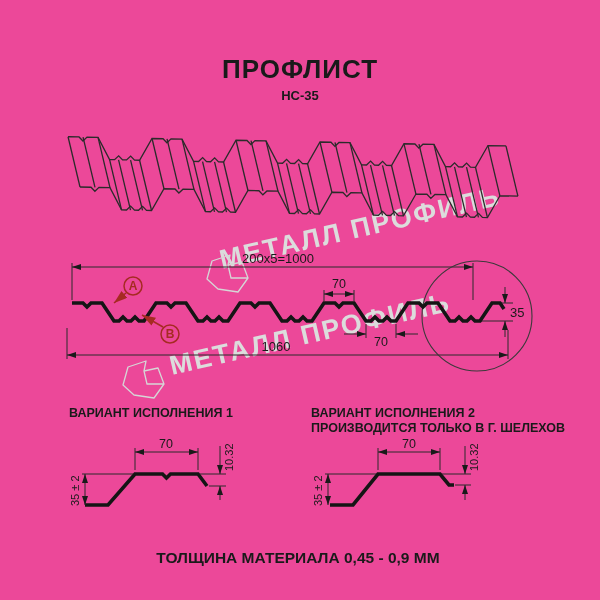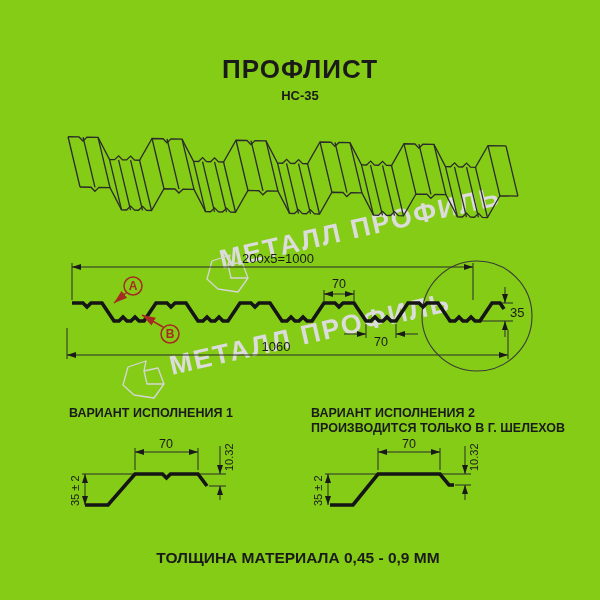--- a/index.html
+++ b/index.html
@@ -1,16 +1,16 @@
 <!DOCTYPE html>
 <html><head>
 <meta charset="utf-8">
 <style>
   html,body{margin:0;padding:0;background:#ffffff;}
-  .page{position:relative;width:600px;height:600px;background:#84cc16;overflow:hidden;
+  .page{position:relative;width:600px;height:600px;background:#ec4899;overflow:hidden;
         font-family:"Liberation Sans", sans-serif;}
   svg text{font-family:"Liberation Sans", sans-serif;fill:#1a1a1a;}
   .ttl{font-weight:bold;letter-spacing:1px;}
   .sub{font-weight:bold;}
   .dim{font-size:13px;}
   .dimsm{font-size:12.5px;}
   .dimrot{font-size:11px;}
   .vttl{font-size:12.5px;font-weight:bold;}
   .foot{font-size:15.5px;font-weight:bold;}
   .wm{font-size:27px;font-weight:bold;letter-spacing:2px;fill:#dcdcdc;}

